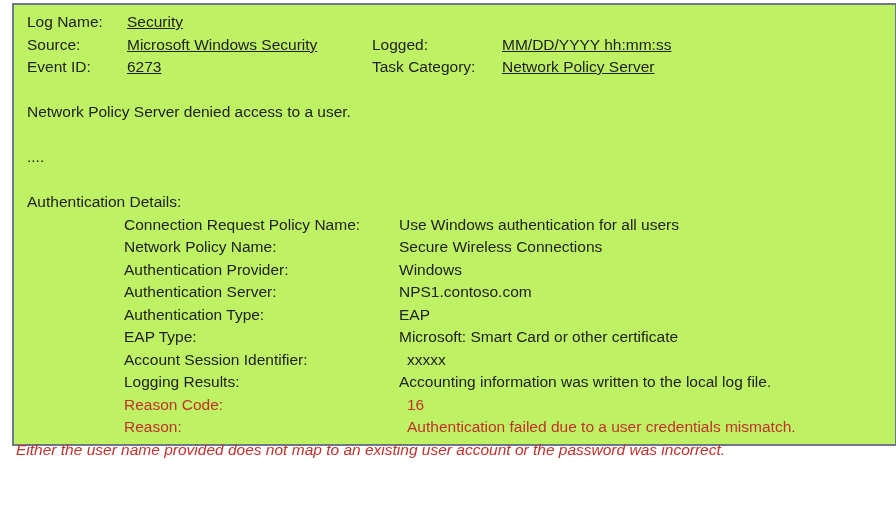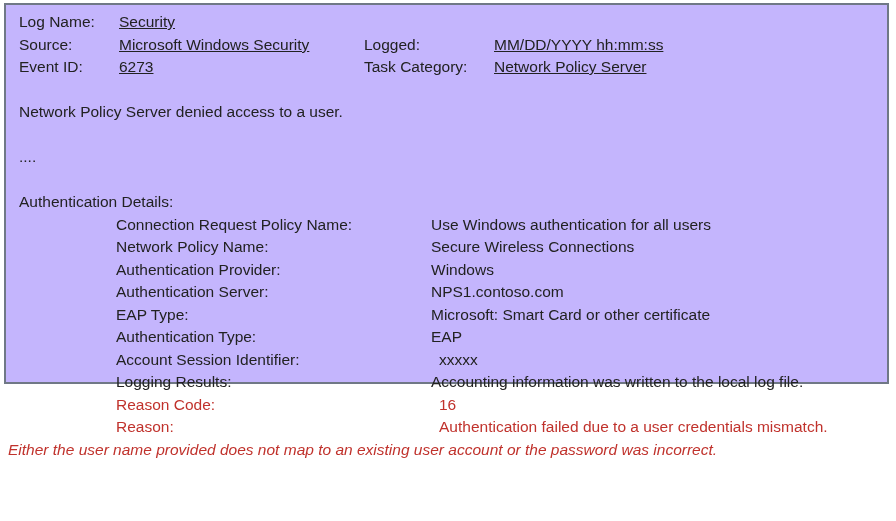--- a/index.html
+++ b/index.html
@@ -9,41 +9,41 @@
   }
   * { margin: 0; padding: 0; box-sizing: border-box; }
   html, body {
     width: 896px; height: 521px;
     background: #ffffff;
     overflow: hidden;
     font-family: "Liberation Sans", sans-serif;
   }
   .frame {
     position: absolute;
-    left: 4px; top: 3px;
-    width: 885px; height: 381px;
+    left: 12px; top: 3px;
+    width: 885px; height: 443px;
     border: 2px solid var(--border);
-    background: #c4b5fd;
+    background: #bef264;
   }
   .content {
     padding: 6px 8px 0 13px;
     font-size: 15.5px;
     line-height: 22.5px;
     color: var(--text);
     white-space: nowrap;
   }
   .hrow { display: flex; }
   .hl1 { width: 100px; }
   .hv1 { width: 245px; text-decoration: underline; }
   .hl2 { width: 130px; }
   .hv2 { flex: 1; text-decoration: underline; }
   .spacer { height: 22.5px; }
   .drow { padding-left: 97px; }
   .dlabel { display: inline-block; width: 275px; vertical-align: top; }
-  .dvalue { display: inline-block; vertical-align: top; margin-left: 40px; }
+  .dvalue { display: inline-block; vertical-align: top; }
   .vindent { padding-left: 8px; }
   .red { color: var(--red); }
   .footer-note {
     color: var(--red);
     margin-left: -11px;
     font-style: italic;
   }
 </style>
 </head>
 <body>
@@ -86,24 +86,24 @@
       <div class="drow">
         <span class="dlabel">Network Policy Name:</span><span class="dvalue">Secure Wireless Connections</span>
       </div>
       <div class="drow">
         <span class="dlabel">Authentication Provider:</span><span class="dvalue">Windows</span>
       </div>
       <div class="drow">
         <span class="dlabel">Authentication Server:</span><span class="dvalue">NPS1.contoso.com</span>
       </div>
       <div class="drow">
-        <span class="dlabel">EAP Type:</span><span class="dvalue">Microsoft: Smart Card or other certificate</span>
+        <span class="dlabel">Authentication Type:</span><span class="dvalue">EAP</span>
       </div>
       <div class="drow">
-        <span class="dlabel">Authentication Type:</span><span class="dvalue">EAP</span>
+        <span class="dlabel">EAP Type:</span><span class="dvalue">Microsoft: Smart Card or other certificate</span>
       </div>
       <div class="drow">
         <span class="dlabel">Account Session Identifier:</span><span class="dvalue vindent">xxxxx</span>
       </div>
       <div class="drow">
         <span class="dlabel">Logging Results:</span><span class="dvalue">Accounting information was written to the local log file.</span>
       </div>
       <div class="drow red">
         <span class="dlabel">Reason Code:</span><span class="dvalue vindent">16</span>
       </div>

